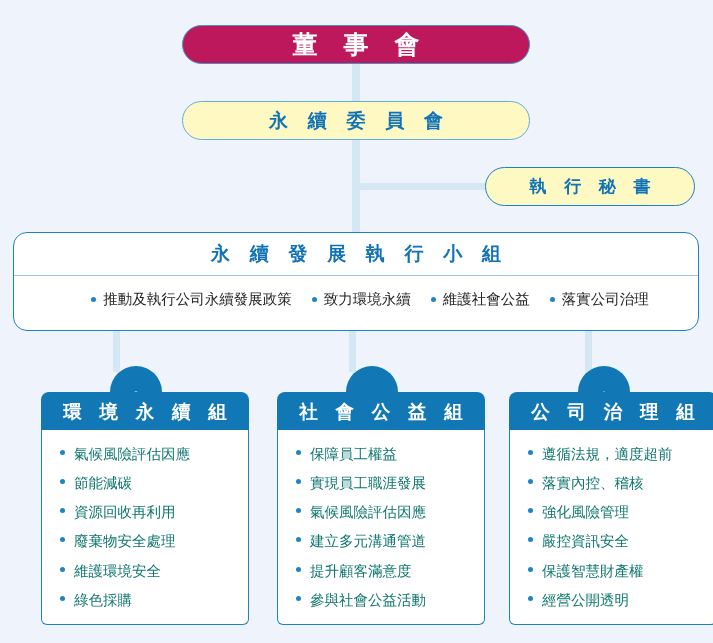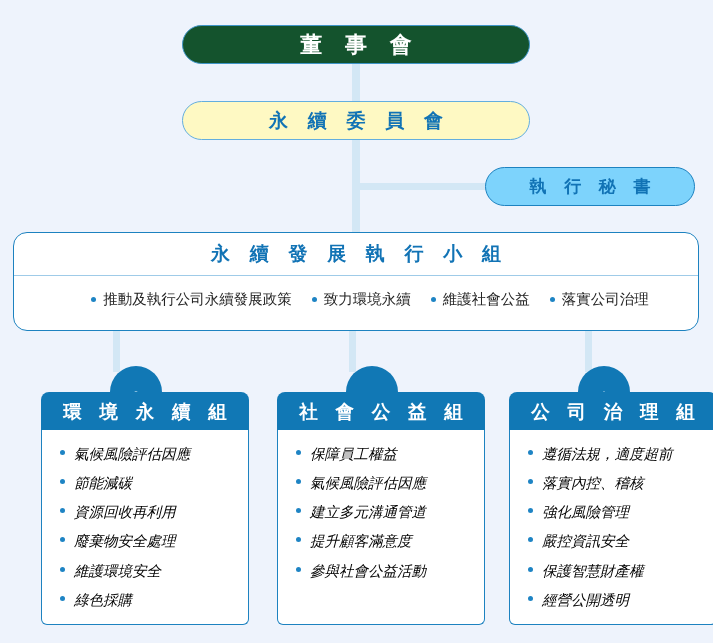--- a/index.html
+++ b/index.html
@@ -36,33 +36,33 @@
     border-radius: 999px;
     display: flex;
     align-items: center;
     justify-content: center;
     z-index: 3;
     letter-spacing: 0.38em;
     text-indent: 0.38em;
     font-weight: bold;
   }
   .pill-board {
-    background: #14532d;
+    background: #be185d;
     border: 1px solid #3f95c8;
     color: #ffffff;
-    font-size: 22px;
+    font-size: 25px;
   }
   .pill-committee {
     background: #fef9c3;
     border: 1.4px solid #63aede;
     color: #1173b5;
     font-size: 19px;
   }
   .pill-secretary {
-    background: #7dd3fc;
+    background: #fef9c3;
     border: 1.4px solid #1d82c0;
     color: #1173b5;
     font-size: 17px;
   }
 
   
   .exec-card {
     position: absolute;
     box-sizing: border-box;
     background: #ffffff;
@@ -154,25 +154,24 @@
     border: 1.3px solid #1d82c0;
     border-top: none;
     border-radius: 0 0 6px 6px;
     padding: 15px 16px 14px 18px;
     min-height: 195px;
   }
   .group-item {
     display: flex;
     align-items: baseline;
     font-size: 14.5px;
-    color: #000000;
+    color: #0f766e;
     line-height: 1.25;
     margin-bottom: 11px;
     white-space: nowrap;
-    font-style: italic;
   }
   .group-item:last-child { margin-bottom: 0; }
   .group-item .dot {
     width: 5px;
     height: 5px;
     border-radius: 50%;
     background: #1e84c4;
     margin-right: 9px;
     flex: none;
     position: relative;
@@ -285,20 +284,24 @@
       </svg>
     </div>
     <div class="group-head">社 會 公 益 組</div>
     <div class="group-body">
       <div class="group-item">
         <span class="dot"></span>
         <span>保障員工權益</span>
       </div>
       <div class="group-item">
         <span class="dot"></span>
+        <span>實現員工職涯發展</span>
+      </div>
+      <div class="group-item">
+        <span class="dot"></span>
         <span>氣候風險評估因應</span>
       </div>
       <div class="group-item">
         <span class="dot"></span>
         <span>建立多元溝通管道</span>
       </div>
       <div class="group-item">
         <span class="dot"></span>
         <span>提升顧客滿意度</span>
       </div>

